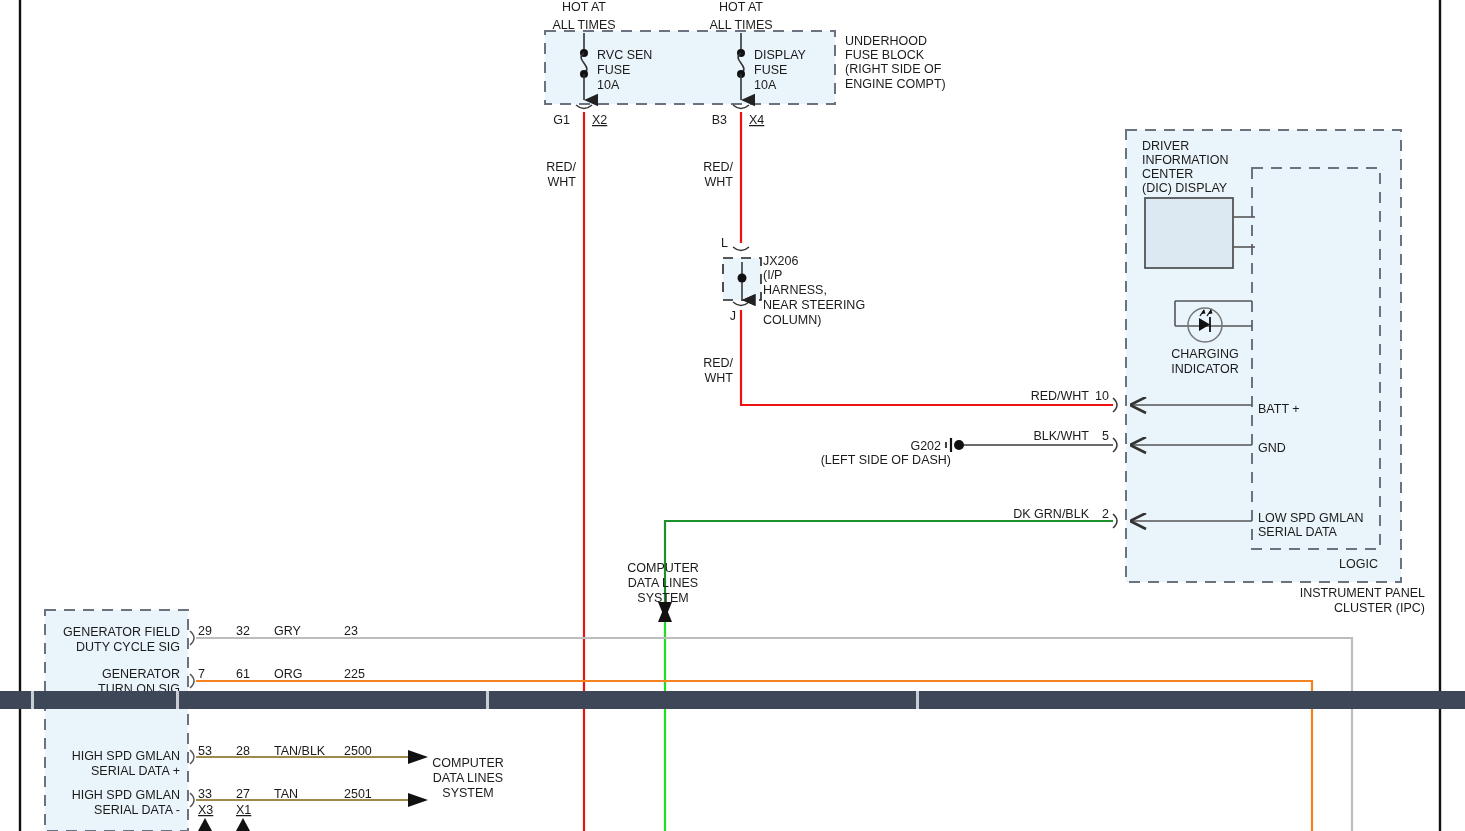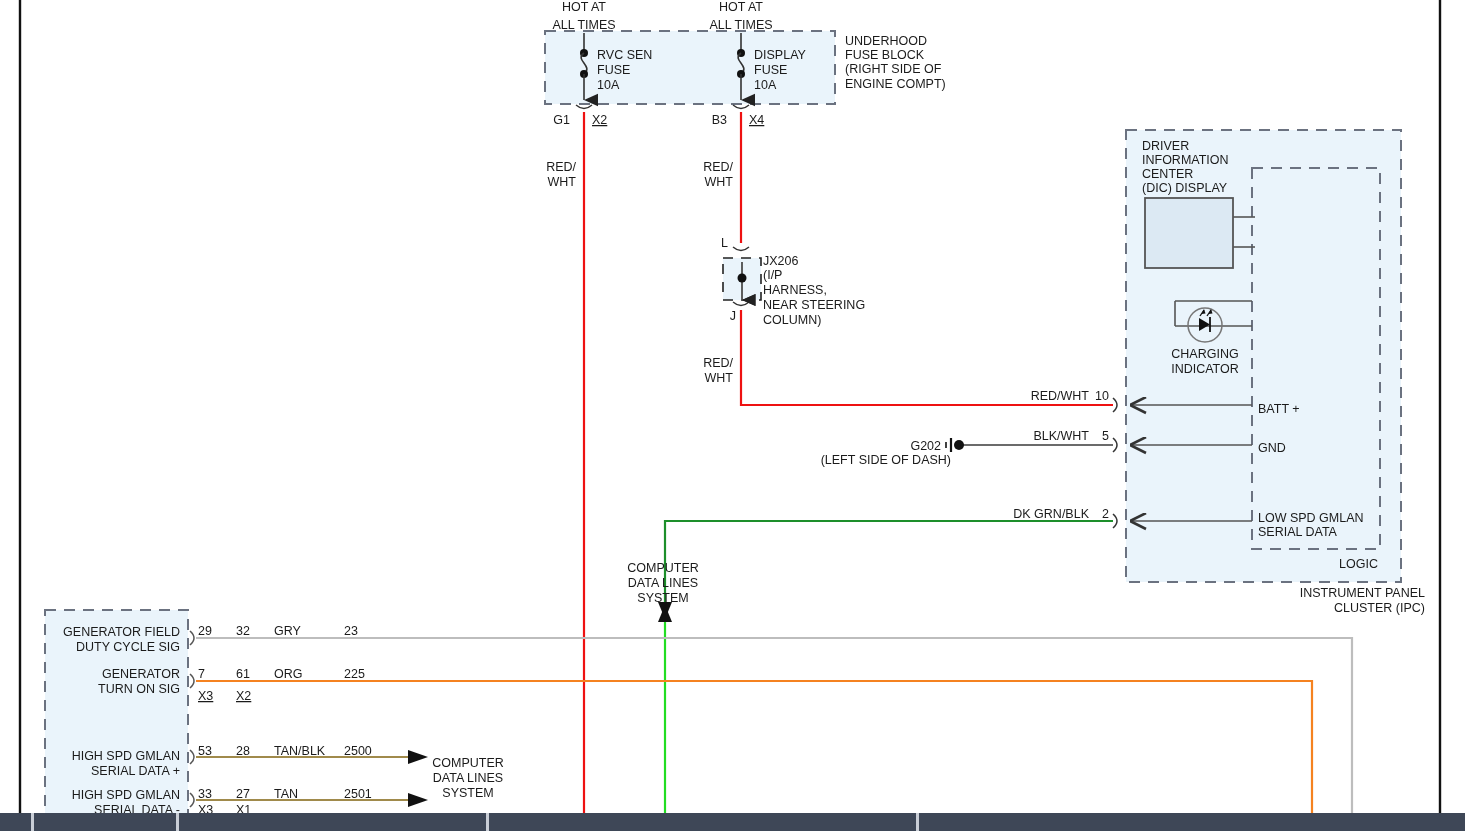--- a/index.html
+++ b/index.html
@@ -1,18 +1,18 @@
 <!DOCTYPE html>
 <html><head>
 <meta charset="utf-8">
 <style>
   html,body{margin:0;padding:0;background:#fff;}
   body{width:1465px;height:831px;overflow:hidden;
        font-family:"Liberation Sans","DejaVu Sans",sans-serif;}
-  #canvas{position:relative;width:1465px;height:831px;background:#fff;}
+  #canvas{position:relative;width:1465px;height:709px;background:#fff;}
   svg#diagram{position:absolute;left:0;top:0;width:1465px;height:831px;}
   text{font-family:"Liberation Sans","DejaVu Sans",sans-serif;font-size:12.5px;fill:#1b1b1b;}
   .ul{text-decoration:underline;}
   .blk{fill:#eaf4fb;stroke:#6b7280;stroke-width:2;stroke-dasharray:11 8;}
   .blk2{fill:#eaf4fb;stroke:#222;stroke-width:1.6;stroke-dasharray:10 8;}
   .solidbox{fill:#dce9f3;stroke:#555;stroke-width:1.8;}
   .lead{stroke:#555;stroke-width:1.6;fill:none;}
   .wire{fill:none;stroke-width:2.2;}
   .scrollbar{position:absolute;left:0;bottom:0;width:1465px;height:18px;background:#3e4757;}
   .sbseg{position:absolute;bottom:0;width:3px;height:18px;background:#c9ced6;}

